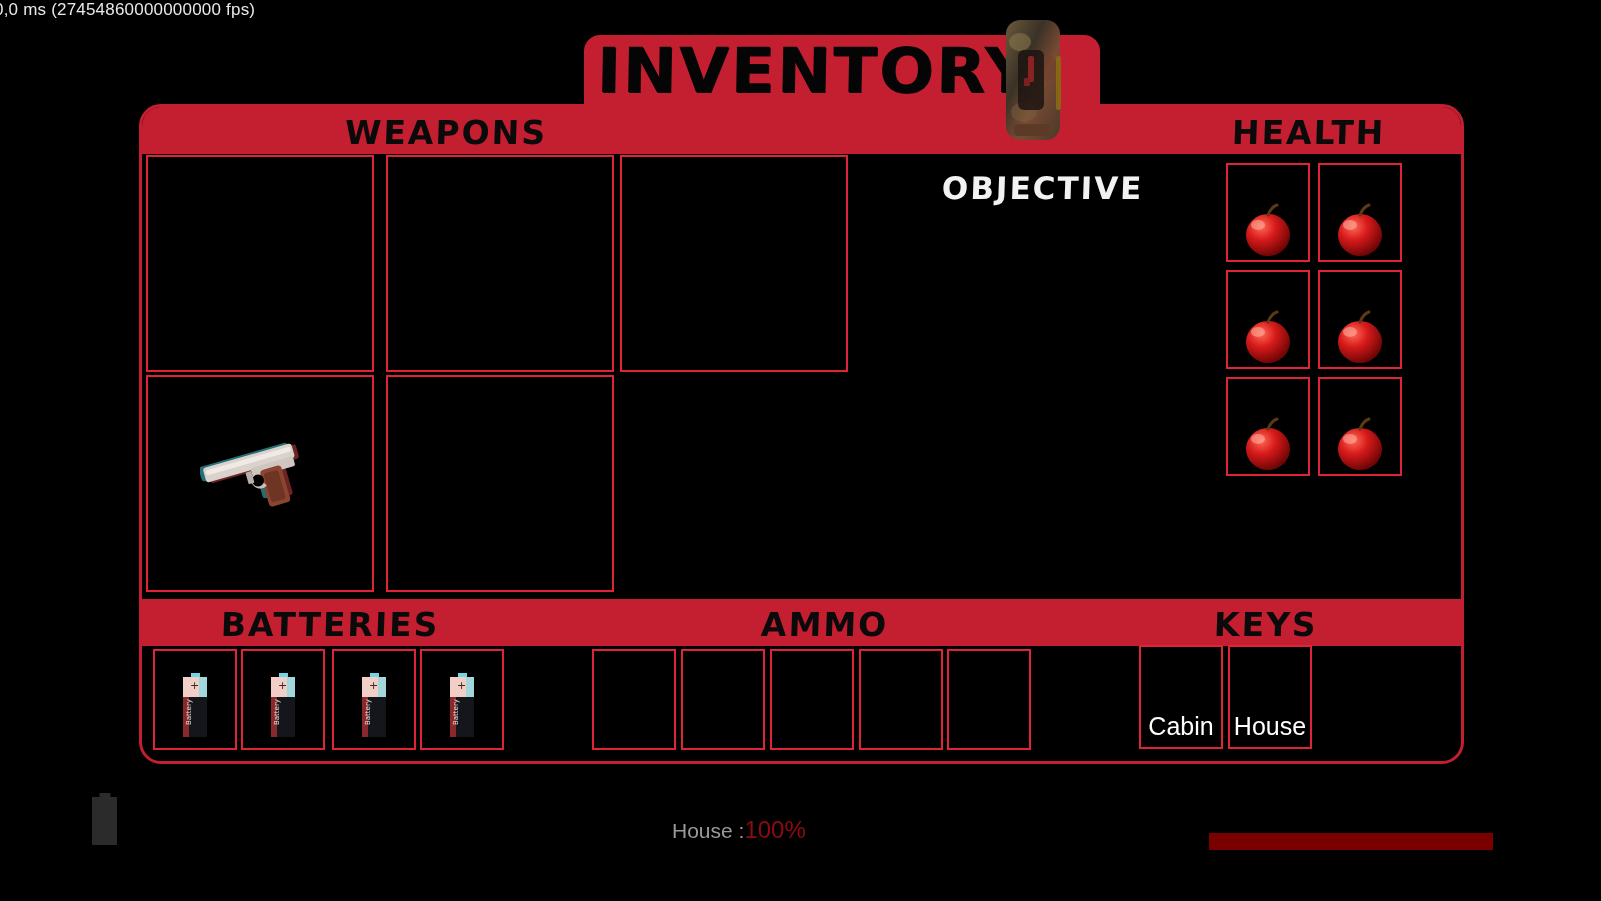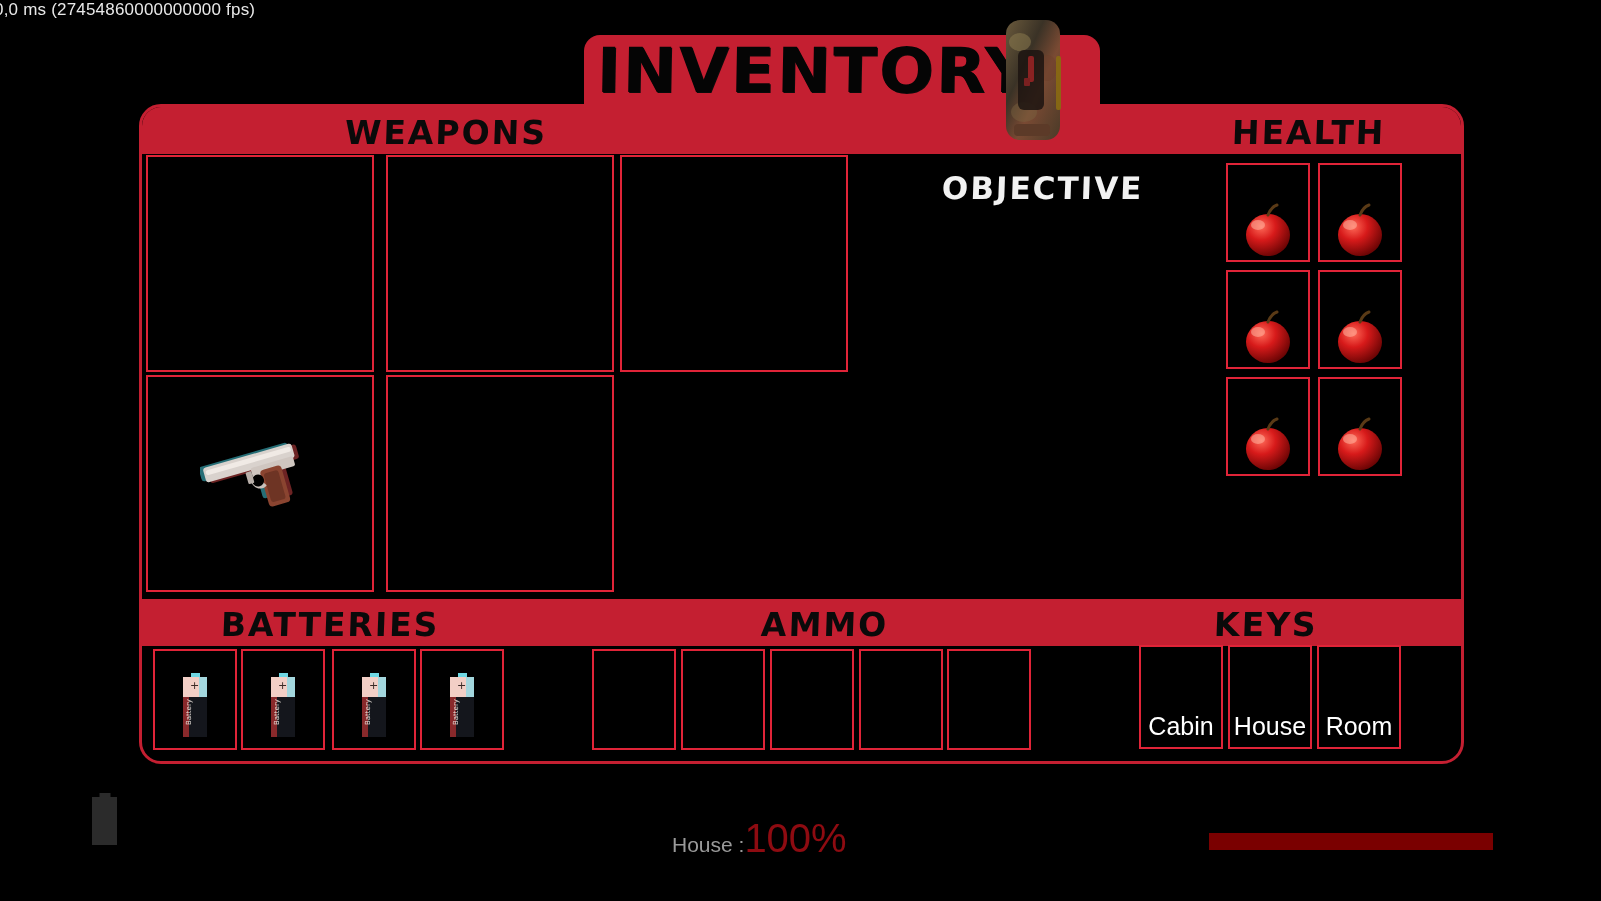--- a/index.html
+++ b/index.html
@@ -103,21 +103,21 @@
 
   
   .pistol { position:absolute; left:52px; top:48px; width:118px; height:96px; }
 
   
   .hud-health {
     position:absolute; left:672px; top:818px;
     white-space:nowrap; line-height:1;
   }
   .hud-health .lbl { color:#9a9a9a; font-size:21px; vertical-align:baseline; }
-  .hud-health .val { color:#8E0B11; font-size:40px; vertical-align:baseline;margin-top:25px; }
+  .hud-health .val { color:#8E0B11; font-size:24px; vertical-align:baseline;margin-top:25px; }
 
   .hud-bar-bg {
     position:absolute; left:1209px; top:833px;
     width:284px; height:17px; background:#000;
   }
   .hud-bar-fill { height:100%; background:#7A0000; }
 
   .hud-batt-icon {
     position:absolute; left:92px; top:797px;
     width:25px; height:48px; background:#2b2b2b;
@@ -303,23 +303,20 @@
     <div class="slot" style="left:628px; top:542px; width:84px; height:101px;"></div>
     <div class="slot" style="left:717px; top:542px; width:84px; height:101px;"></div>
     <div class="slot" style="left:805px; top:542px; width:84px; height:101px;"></div>
 
     <div class="slot" style="left:997px;  top:538px; width:84px; height:104px;">
       <span class="key-lbl">Cabin</span>
     </div>
     <div class="slot" style="left:1086px; top:538px; width:84px; height:104px;">
       <span class="key-lbl">House</span>
     </div>
-    <div class="slot" style="left:1175px; top:538px; width:84px; height:104px;">
-      <span class="key-lbl">Room</span>
-    </div>
 
   </div>
 
   <div class="hud-health">
     <span class="lbl">House :</span><span class="val">100%</span>
   </div>
 
   <div class="hud-bar-bg">
     <div class="hud-bar-fill" id="hudBarFill" style="width: 100%;"></div>
   </div>

